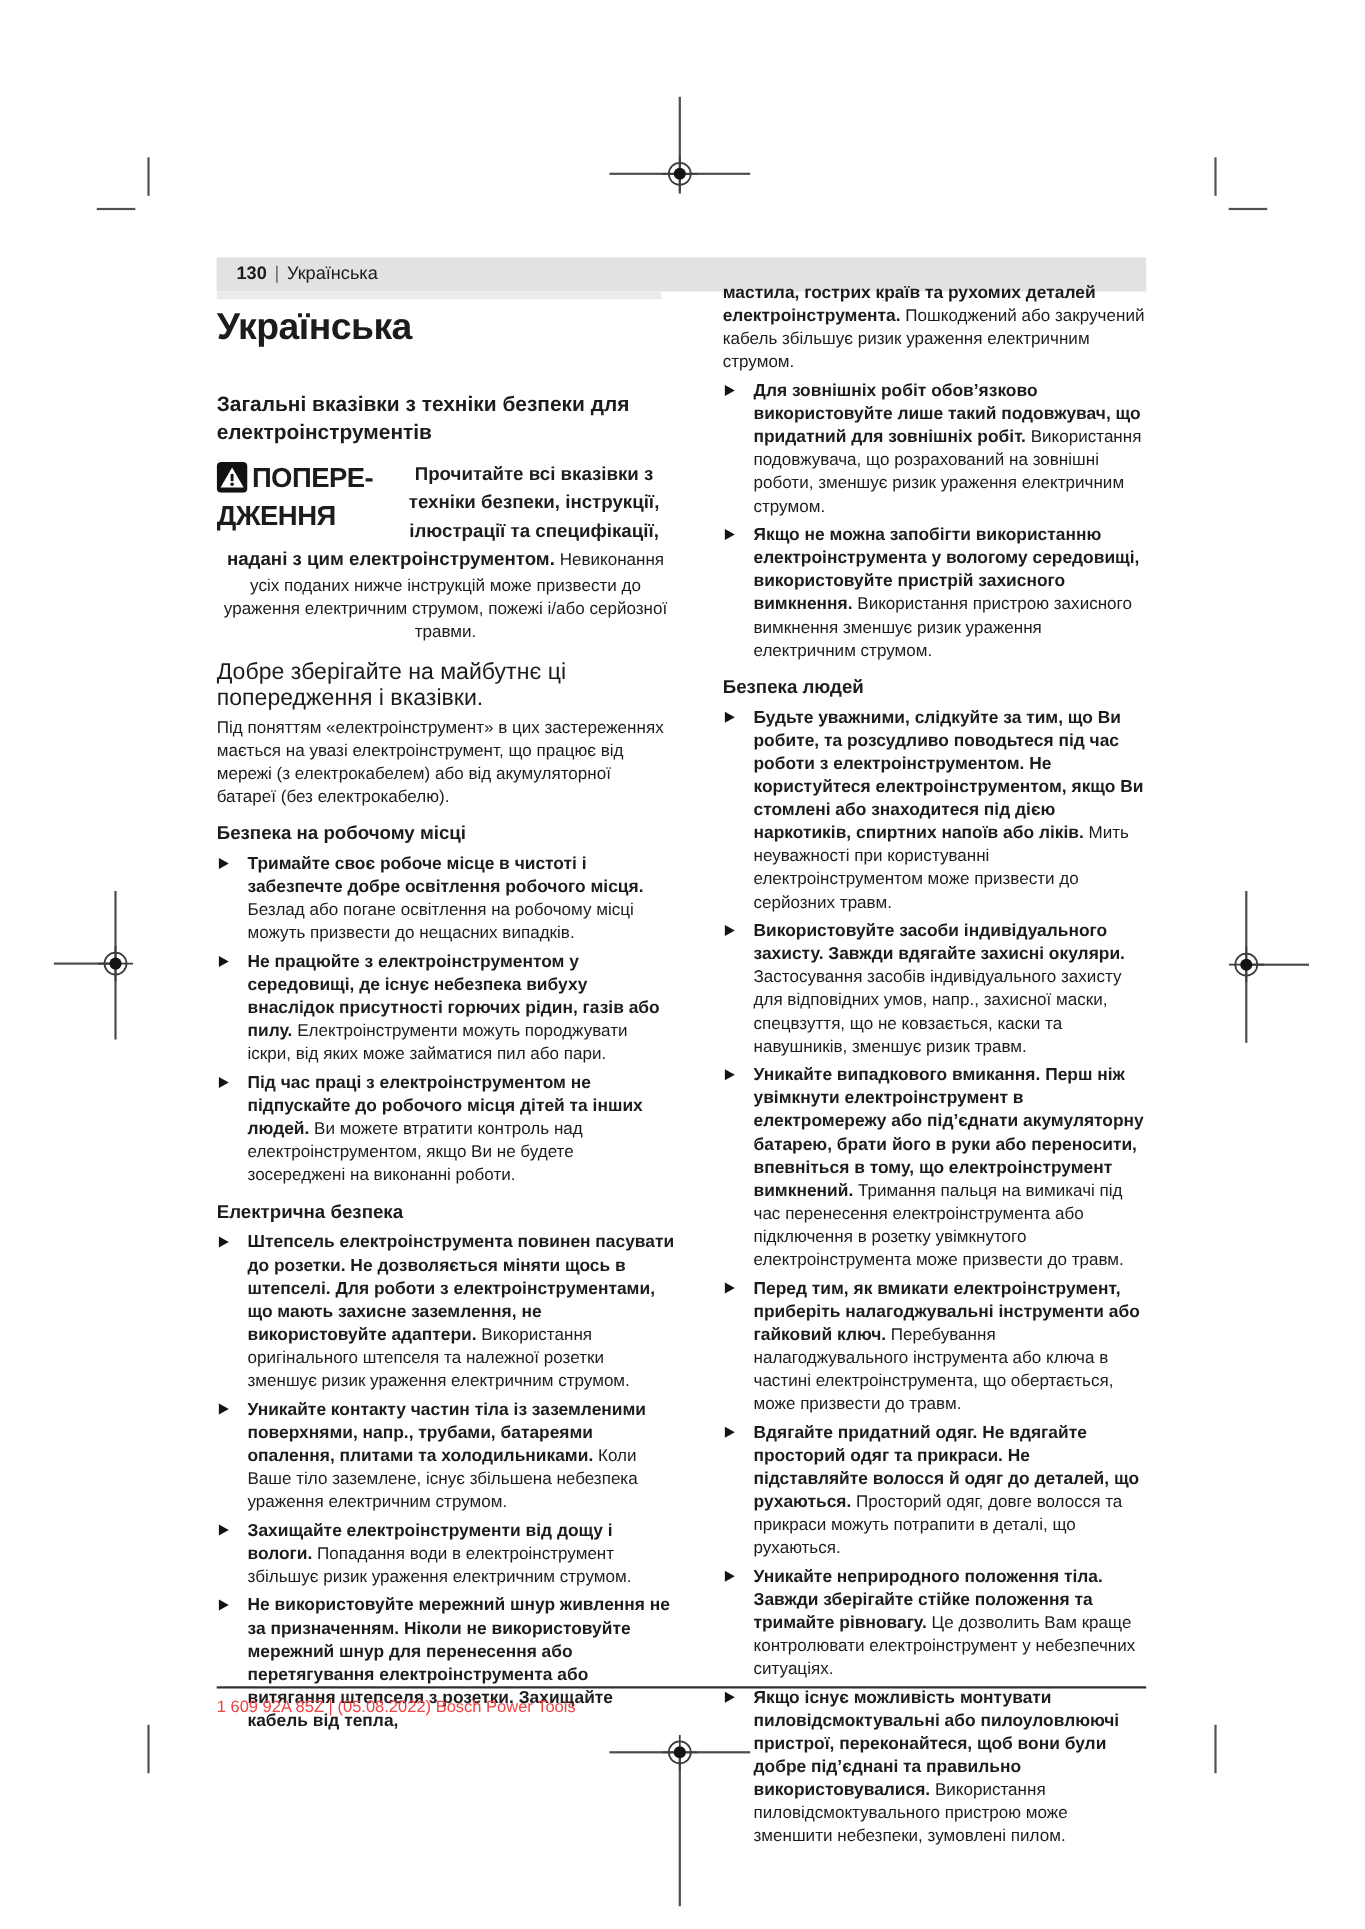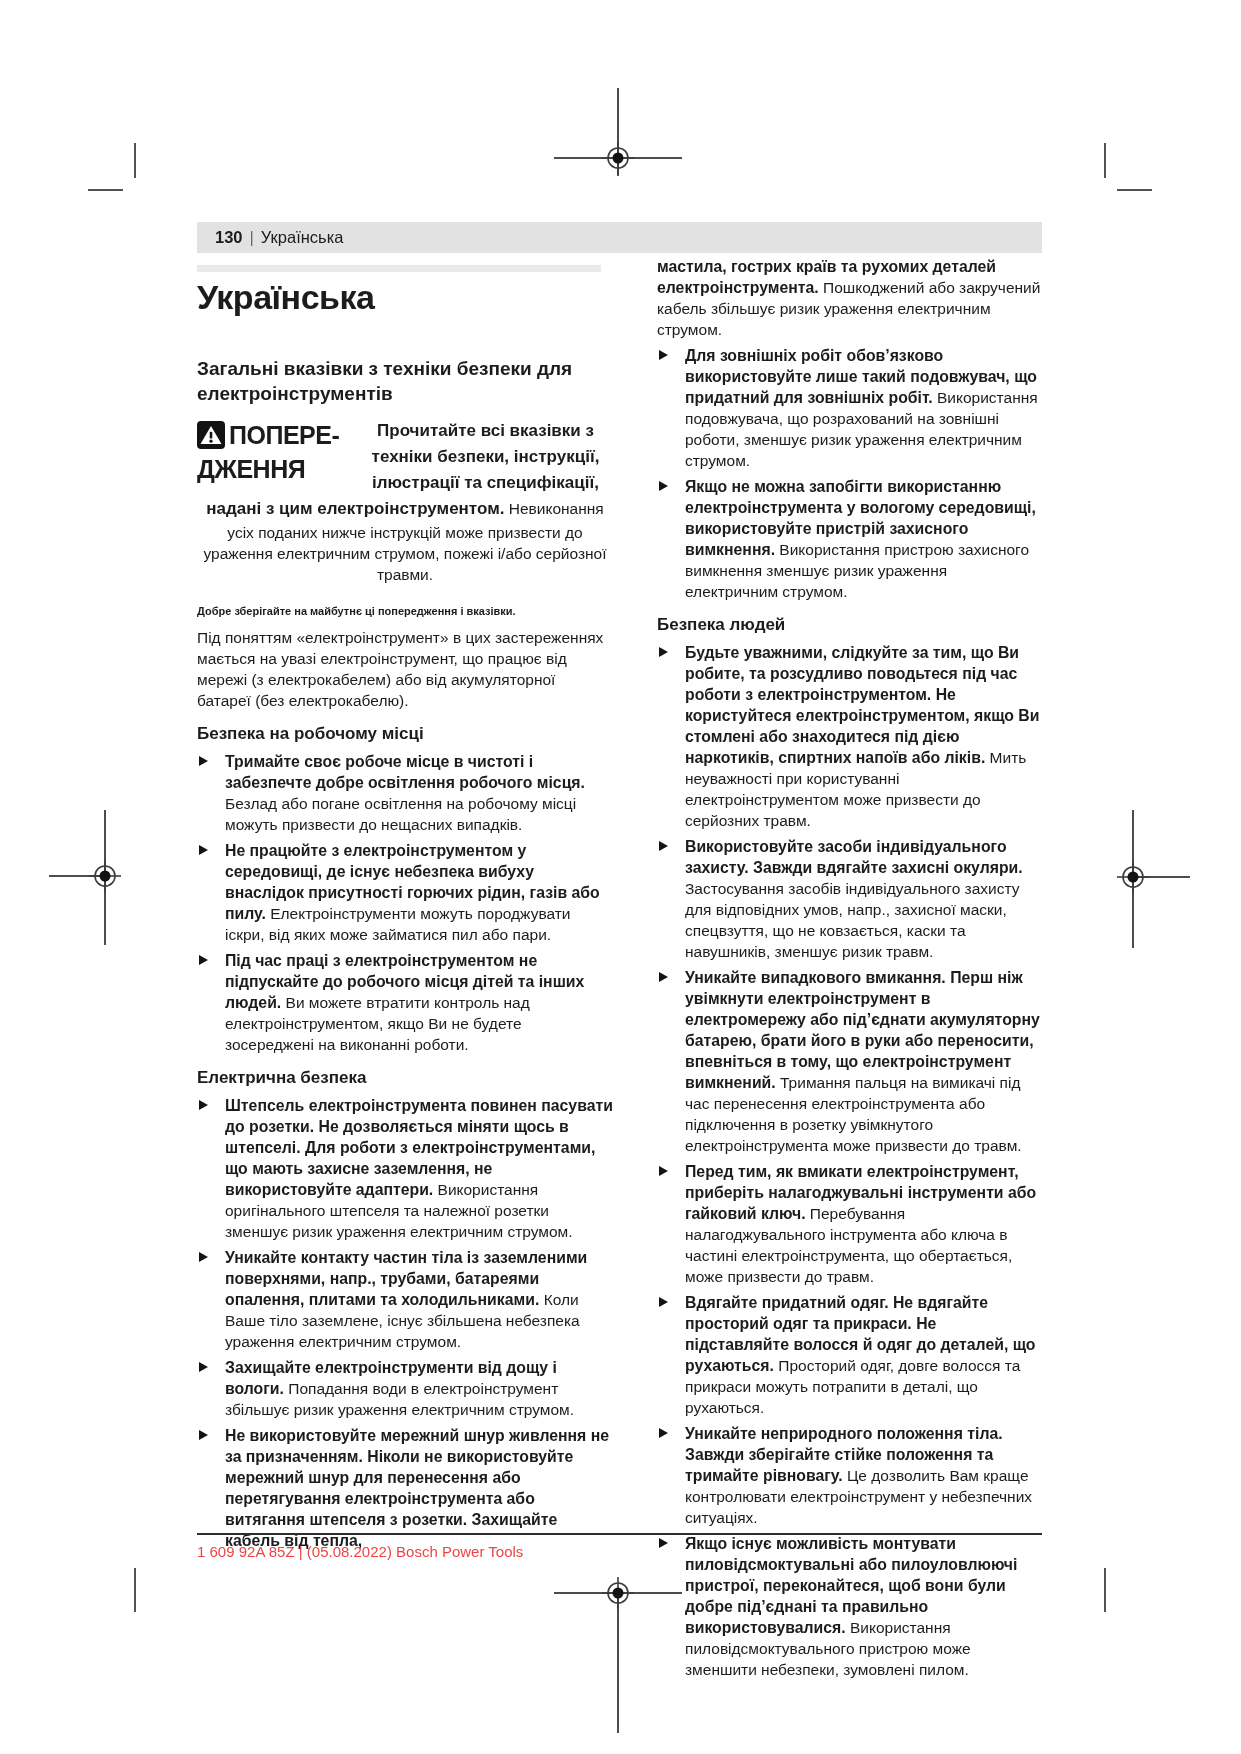--- a/index.html
+++ b/index.html
@@ -1,21 +1,21 @@
 <!DOCTYPE html>
 <html lang="uk"><head>
 <meta charset="utf-8">
 <style>
   html,body{margin:0;padding:0;background:#ffffff;}
   .page{position:relative;width:1241px;height:1754px;background:#fff;overflow:hidden;
         font-family:"Liberation Sans","DejaVu Sans",sans-serif;color:#1c1c1c;
         -webkit-font-smoothing:antialiased;}
 
   
-  .header-bar{position:absolute;left:197px;top:222px;width:845px;height:31px;
+  .header-bar{position:absolute;left:197px;top:234px;width:845px;height:31px;
               background:#e2e2e2;display:flex;align-items:center;
               padding-left:18px;box-sizing:border-box;font-size:16.5px;}
   .header-num{font-weight:bold;}
   .header-sep{margin:0 7px;color:#666;font-weight:400;}
   .subrule{position:absolute;left:197px;top:265px;width:404px;height:7px;background:#eaeaea;}
 
   
   .col-left{position:absolute;left:197px;top:262px;width:416px;}
   .col-right{position:absolute;left:657px;top:256px;width:386px;}
 
@@ -26,21 +26,21 @@
   
   .warning{margin:0 0 8px;}
   .warning::after{content:"";display:block;clear:both;}
   .warn-label{float:left;width:161px;font-weight:bold;font-size:25px;line-height:34px;letter-spacing:-0.5px;}
   .w-icon{display:inline-block;width:28px;height:28px;vertical-align:-5px;margin-right:4px;}
   .warn-text{margin:0;font-size:15.5px;line-height:21px;text-align:center;}
   .warn-text b{font-size:17px;line-height:26px;}
 
   
   .col-left p,.col-right p{margin:0 0 6px;font-size:15.5px;line-height:21px;}
-  p.boldp{font-weight:bold;font-size:11px;line-height:24px;margin:0 0 4px;}
+  p.boldp{font-weight:normal;font-size:21px;line-height:24px;margin:0 0 4px;}
   h3.subhead{font-size:17px;line-height:22px;margin:12px 0 6px;font-weight:bold;}
   .bullet{position:relative;padding-left:28px;margin:0 0 5px;font-size:15.5px;line-height:21px;}
   .bullet b{font-size:15.8px;}
   .arrow{position:absolute;left:2px;top:5px;width:0;height:0;
          border-left:9px solid #141414;border-top:5.5px solid transparent;border-bottom:5.5px solid transparent;}
   p.cont{margin:0 0 5px;}
   p.cont b{font-size:15.8px;}
 
   
   .footer-rule{position:absolute;left:197px;top:1533px;width:845px;height:2px;background:#2e2e2e;}

